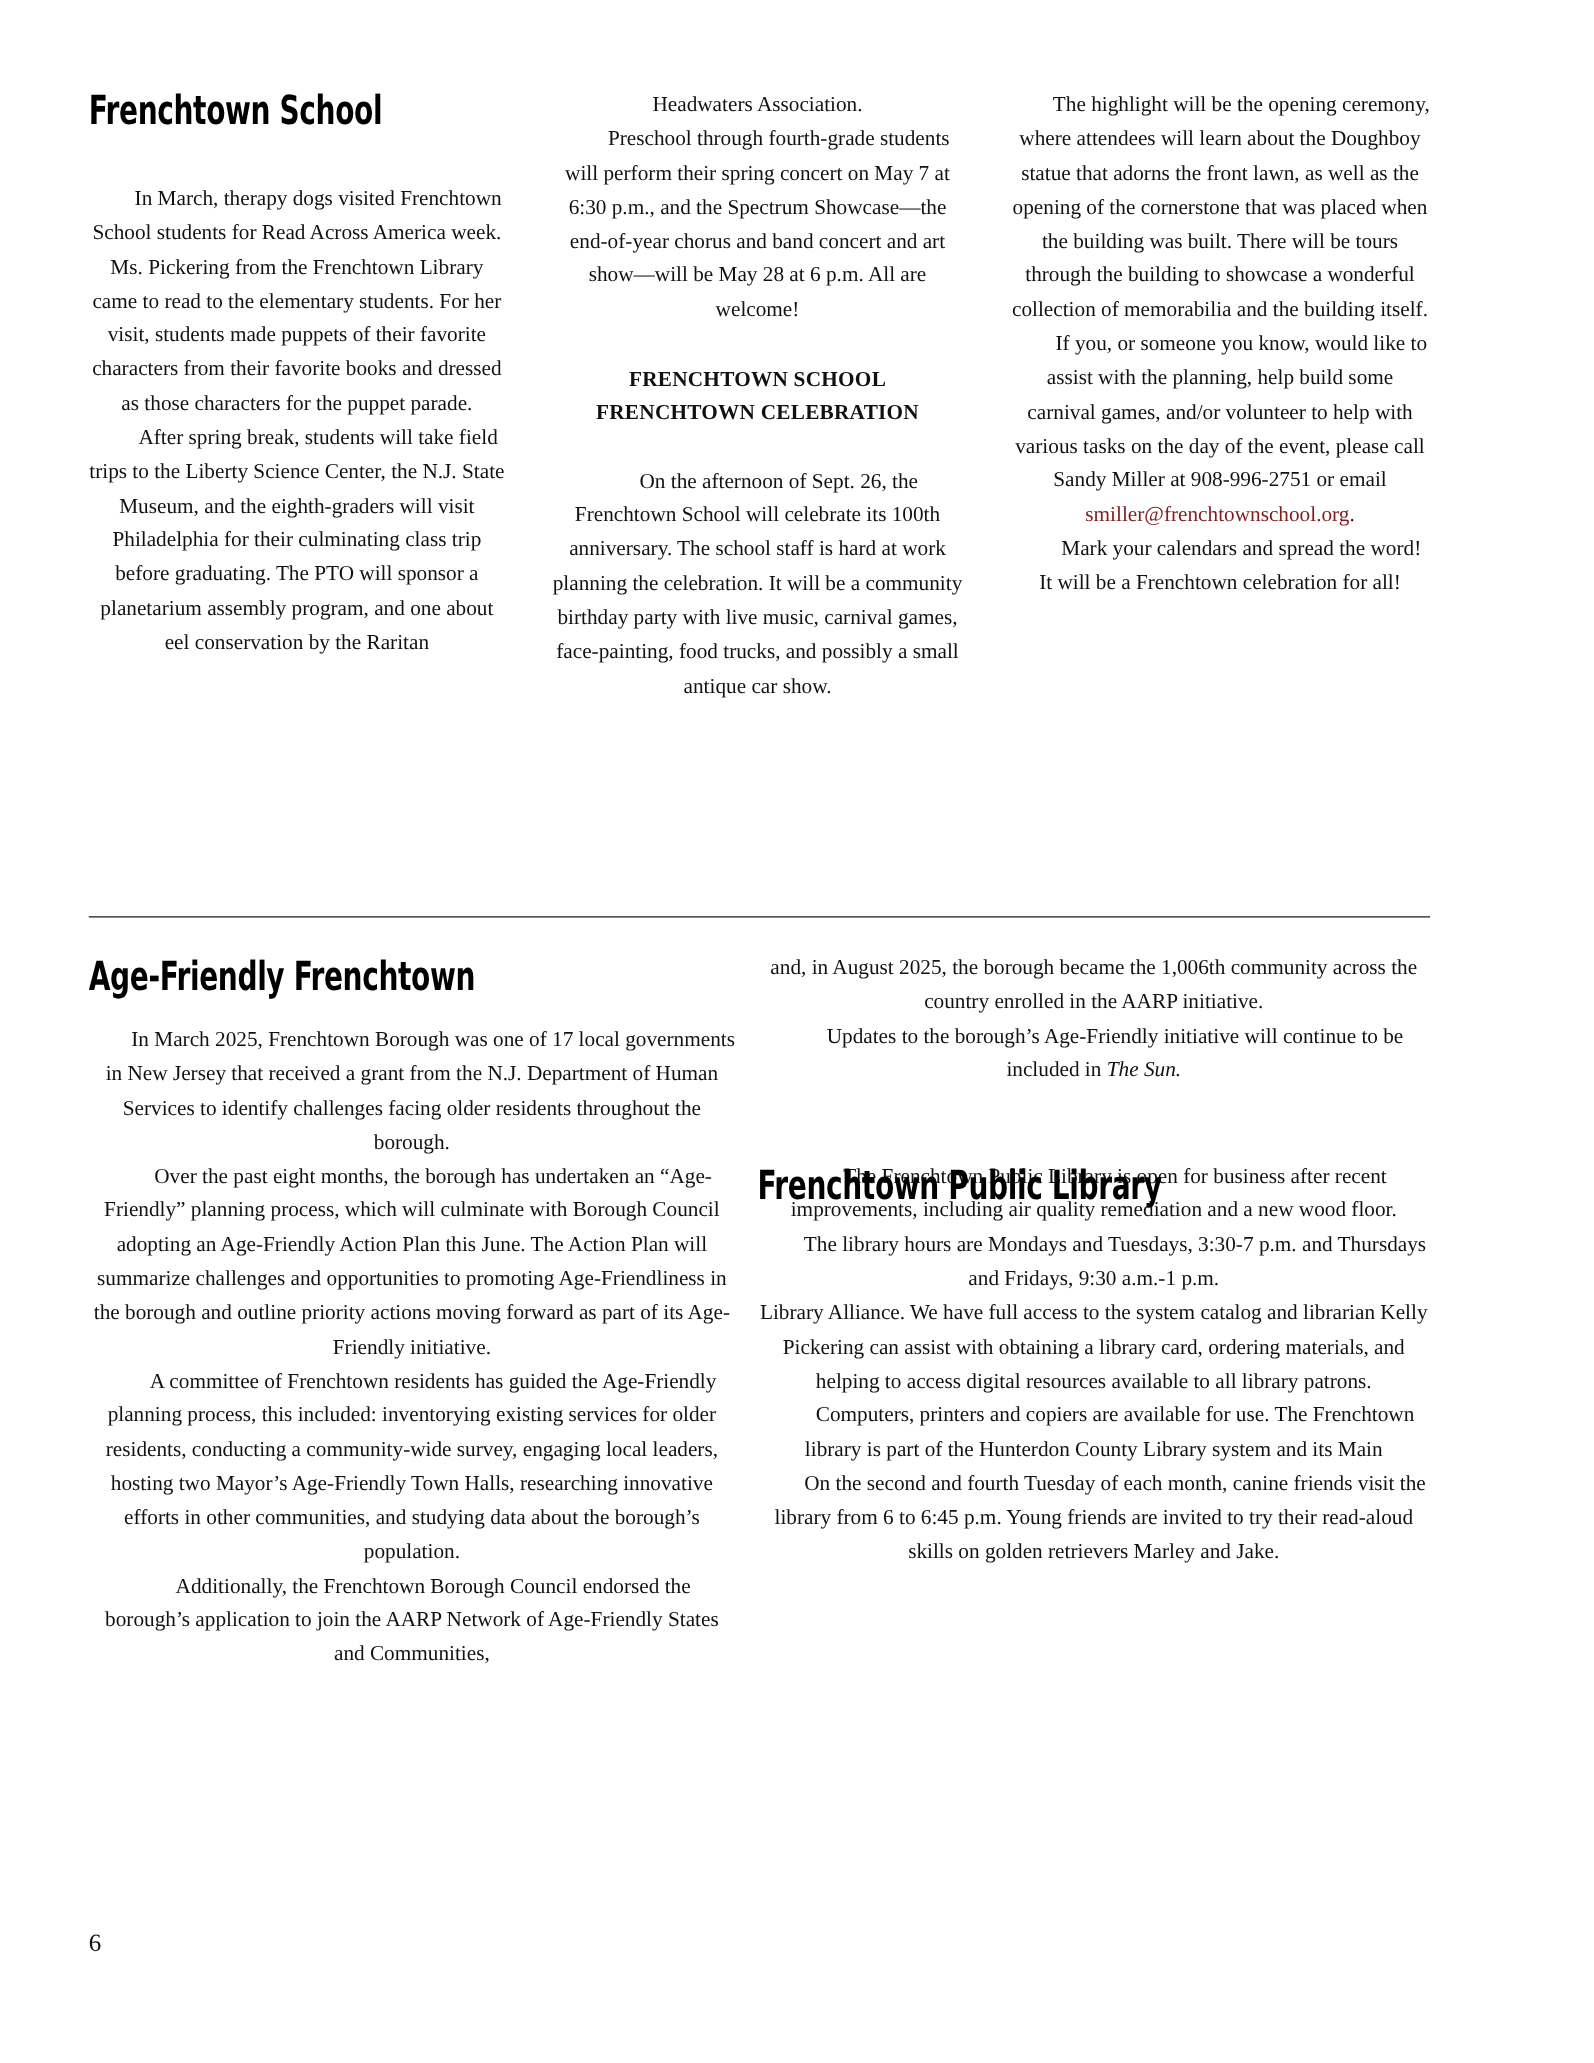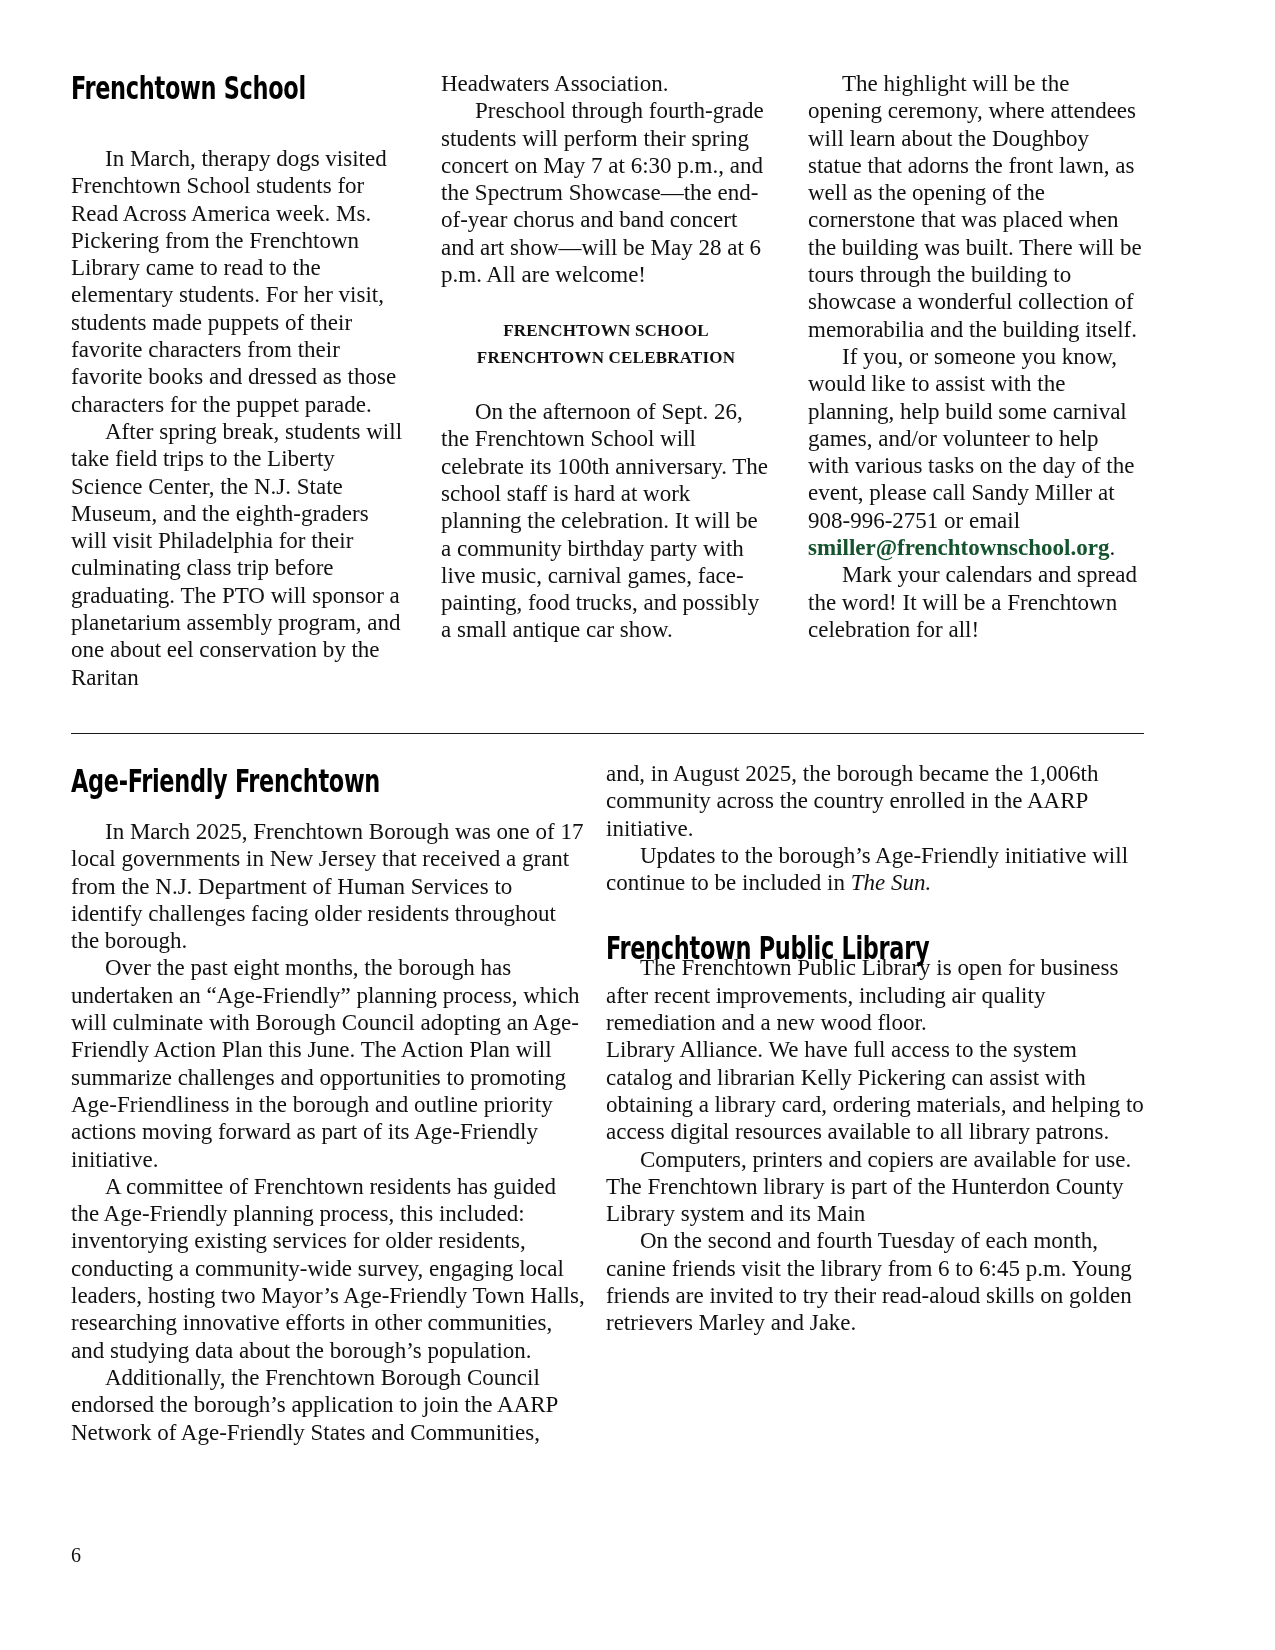--- a/index.html
+++ b/index.html
@@ -45,32 +45,31 @@
     line-height: 1.55;
     text-align: center;
     letter-spacing: 0.2px;
     margin: 0;
   }
 
   
   .col p,
   .col .para {
     margin: 0;
-    font-size: 23px;
+    font-size: 17px;
     line-height: 27.3px;
     text-indent: 34px;
-    text-align: left;
+    text-align: center;
     hyphens: none;
   }
   .col .para.no-indent { text-indent: 0; }
 
   .email-link {
-    color: #14532d;
+    color: #7f1d1d;
     text-decoration: none;
-    font-weight: bold;
   }
   .italic { font-style: italic; }
 
   
   #top-block { position: absolute; left: 0; top: 0; width: 1275px; }
 
   #top-col-1 { position: absolute; left: 71px;  top: 70px;  width: 333px; }
   #top-col-2 { position: absolute; left: 441px; top: 70px;  width: 330px; }
   #top-col-3 { position: absolute; left: 808px; top: 70px;  width: 336px; }
 
@@ -152,20 +151,21 @@
     <p class="para">A committee of Frenchtown residents has guided the Age-Friendly planning process, this included: inventorying existing services for older residents, conducting a community-wide survey, engaging local leaders, hosting two Mayor’s Age-Friendly Town Halls, researching innovative efforts in other communities, and studying data about the borough’s population.</p>
     <p class="para">Additionally, the Frenchtown Borough Council endorsed the borough’s application to join the AARP Network of Age-Friendly States and Communities,</p>
   </div>
 
   <div id="bot-col-2" class="col">
     <p class="para no-indent">and, in August 2025, the borough became the 1,006th community across the country enrolled in the AARP initiative.</p>
     <p class="para"><span>Updates to the borough’s Age-Friendly initiative will continue to be included in </span><span class="italic">The Sun.</span><span></span></p>
 
     <div class="lib-body">
       <p class="para">The Frenchtown Public Library is open for business after recent improvements, including air quality remediation and a new wood floor.</p>
+      <p class="para">The library hours are Mondays and Tuesdays, 3:30-7 p.m. and Thursdays and Fridays, 9:30 a.m.-1 p.m.</p>
       <p class="para no-indent">Library Alliance. We have full access to the system catalog and librarian Kelly Pickering can assist with obtaining a library card, ordering materials, and helping to access digital resources available to all library patrons.</p>
       <p class="para">Computers, printers and copiers are available for use. The Frenchtown library is part of the Hunterdon County Library system and its Main</p>
       <p class="para">On the second and fourth Tuesday of each month, canine friends visit the library from 6 to 6:45 p.m. Young friends are invited to try their read-aloud skills on golden retrievers Marley and Jake.</p>
     </div>
   </div>
 
   <div id="library-heading-wrap">
     <h1 class="section-heading">Frenchtown Public Library</h1>
   </div>
 

